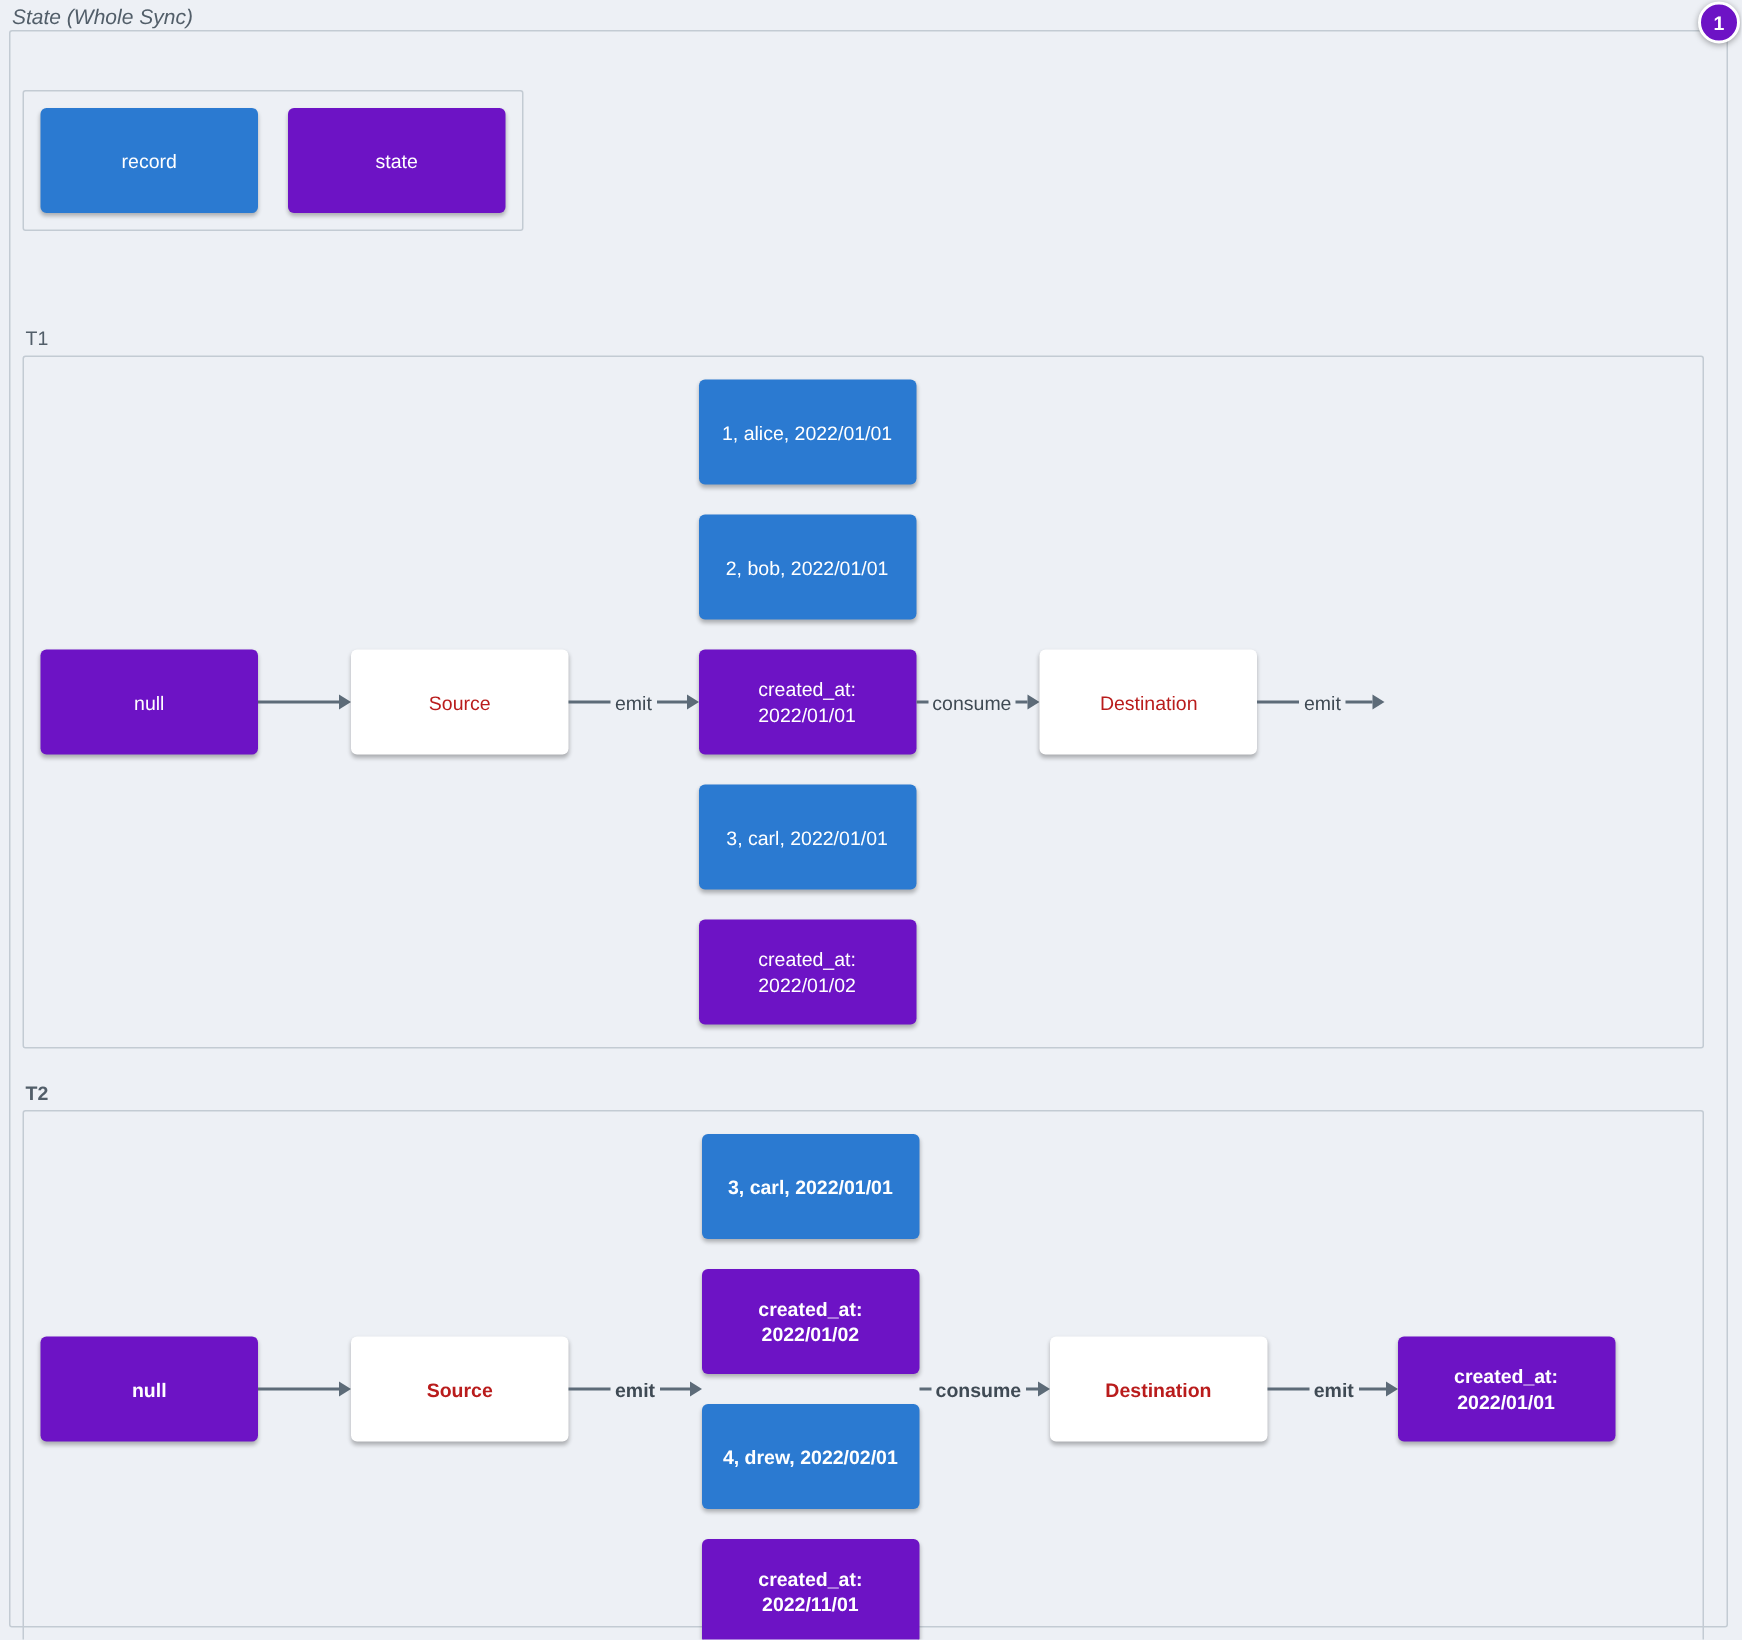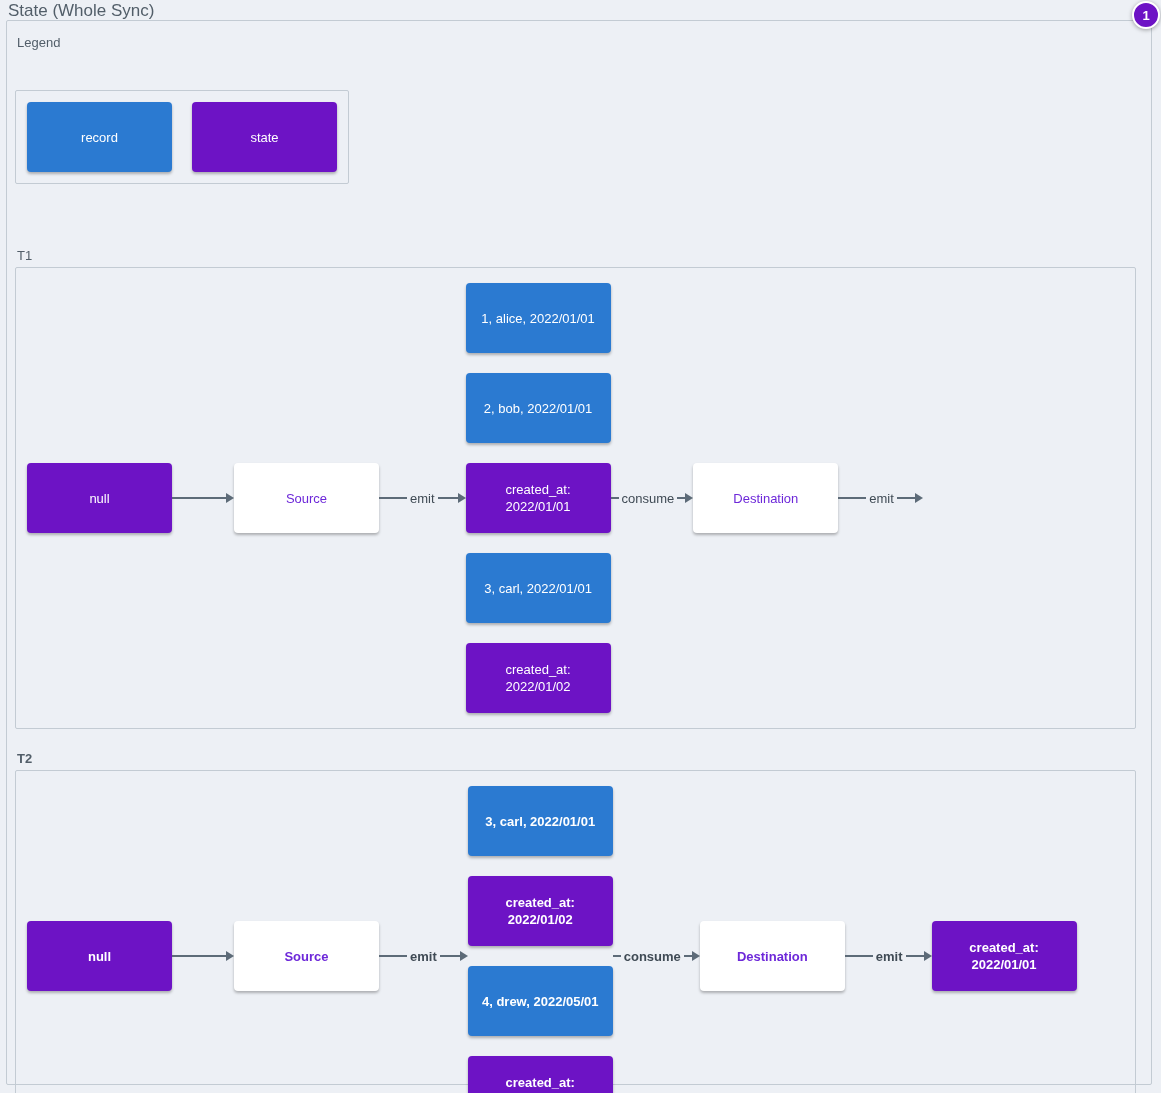--- a/index.html
+++ b/index.html
@@ -14,21 +14,21 @@
   *{box-sizing:border-box;margin:0;padding:0;}
   html,body{width:1161px;height:1093px;}
   body{
     background:var(--bg);
     font-family:"Liberation Sans", sans-serif;
     position:relative;
     overflow:hidden;
   }
   .page-label{
     position:absolute;top:3px;left:8px;
-    font-size:17px;color:var(--label);line-height:16px;
+    font-size:14px;color:var(--label);line-height:16px;font-style:italic;
   }
   .outer{
     position:absolute;top:20px;left:6px;width:1146px;height:1065px;
     border:1px solid var(--border);border-radius:2px;
   }
   .badge{
     position:absolute;top:1px;right:1px;width:28px;height:28px;border-radius:50%;
     background:var(--state);border:2px solid #fff;color:#fff;
     font-size:13px;font-weight:bold;display:flex;align-items:center;justify-content:center;
     box-shadow:0 1px 4px rgba(0,0,0,.35);cursor:pointer;z-index:5;
@@ -45,41 +45,40 @@
   .messages{display:flex;flex-direction:column;gap:20px;}
   .node{
     width:145px;min-height:70px;border-radius:4px;
     display:flex;align-items:center;justify-content:center;text-align:center;
     font-size:13px;line-height:17px;padding:6px 10px;color:#fff;
     box-shadow:0 2px 3px rgba(0,0,0,.28);
     flex-shrink:0;
   }
   .node.record{background:var(--record);}
   .node.state{background:var(--state);text-align:center;}
-  .node.plain{background:#ffffff;color:#6d28d9;}
+  .node.plain{background:#ffffff;color:#b91c1c;}
   .arrow{display:flex;align-items:center;flex-shrink:0;}
   .seg{height:2px;background:var(--arrow);display:inline-block;}
   .s54{width:54px;} .s28{width:28px;} .s20{width:20px;} .s18{width:18px;} .s8{width:8px;}
   .head{
     width:0;height:0;
     border-top:5px solid transparent;border-bottom:5px solid transparent;
     border-left:8px solid var(--arrow);
   }
   .arrow-label{margin:0 3px;font-size:13px;color:#3f4a54;white-space:nowrap;}
 </style>
 </head>
 <body>
 
 <div class="page-label">State (Whole Sync)</div>
 <div class="badge">1</div>
 
 <div class="outer">
 
   <div class="group legend-wrap">
-    <div class="group-label">Legend</div>
     <div class="group-box legend-box">
       <div class="node record">record</div>
       <div class="node state">state</div>
     </div>
   </div>
 
   <div class="group t-wrap t1-wrap">
     <div class="group-label">T1</div>
     <div class="group-box flow">
 
@@ -142,21 +141,21 @@
       <div class="arrow">
         <span class="seg s28"></span>
         <span class="arrow-label">emit</span>
         <span class="seg s20"></span>
         <span class="head"></span>
       </div>
 
       <div class="messages">
         <div class="node record">3, carl, 2022/01/01</div>
         <div class="node state">created_at: 2022/01/02</div>
-        <div class="node record">4, drew, 2022/05/01</div>
+        <div class="node record">4, drew, 2022/02/01</div>
         <div class="node state">created_at: 2022/11/01</div>
       </div>
 
       <div class="arrow">
         <span class="seg s8"></span>
         <span class="arrow-label">consume</span>
         <span class="seg s8"></span>
         <span class="head"></span>
       </div>
 

